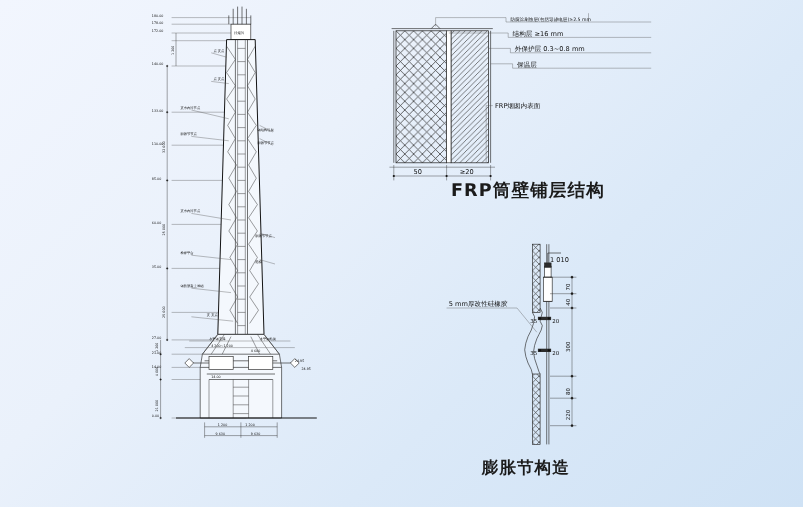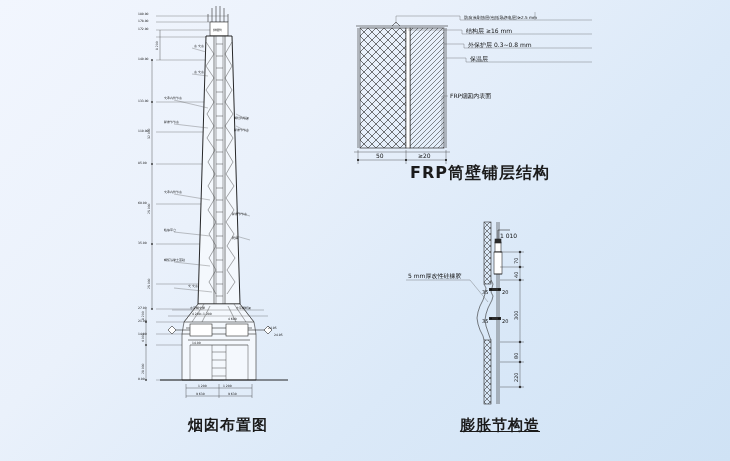--- a/index.html
+++ b/index.html
@@ -253,21 +253,20 @@
         <text x="70" y="383">1 200</text>
         <text x="95" y="383">1 200</text>
         <text x="68" y="391">9 630</text>
         <text x="100" y="391">9 630</text>
       </g>
 
       <text class="t t3" x="146" y="332">24.95</text>
     </svg>
   </div>
 
-  <div class="cap" style="left:128px;top:416px;width:200px;">烟囱布置图</div>
 
   <div class="fig" style="left:352px;top:4px;width:250px;height:165px;">
     <svg width="250" height="165" viewBox="0 0 250 165">
       <defs>
         <pattern id="mesh" width="8" height="8" patternUnits="userSpaceOnUse">
           <path d="M0,0 L8,8 M8,0 L0,8" stroke="#3a3a3a" stroke-width=".7" fill="none"></path>
         </pattern>
         <pattern id="diag" width="5" height="5" patternUnits="userSpaceOnUse">
           <path d="M0,5 L5,0" stroke="#3a3a3a" stroke-width=".6" fill="none"></path>
         </pattern>
@@ -422,15 +421,15 @@
       <g class="t t5">
         <text transform="translate(118,42) rotate(-90)">70</text>
         <text transform="translate(118,56) rotate(-90)">40</text>
         <text transform="translate(118,98) rotate(-90)">300</text>
         <text transform="translate(118,137) rotate(-90)">80</text>
         <text transform="translate(118,160) rotate(-90)">220</text>
       </g>
     </svg>
   </div>
 
-  <div class="cap" style="left:410px;top:416px;width:180px;text-decoration:underline;">膨胀节构造</div>
+  <div class="cap" style="left:388px;top:416px;width:180px;">膨胀节构造</div>
 
 </div>
 
 </body></html>

